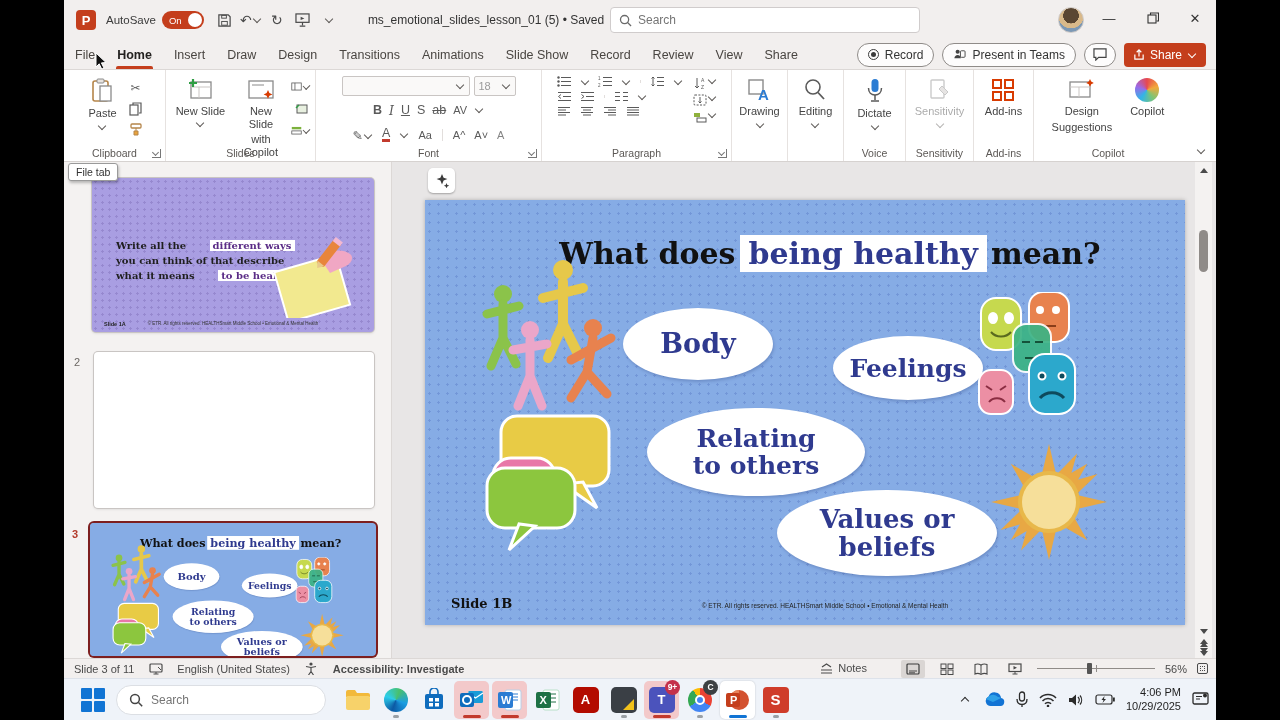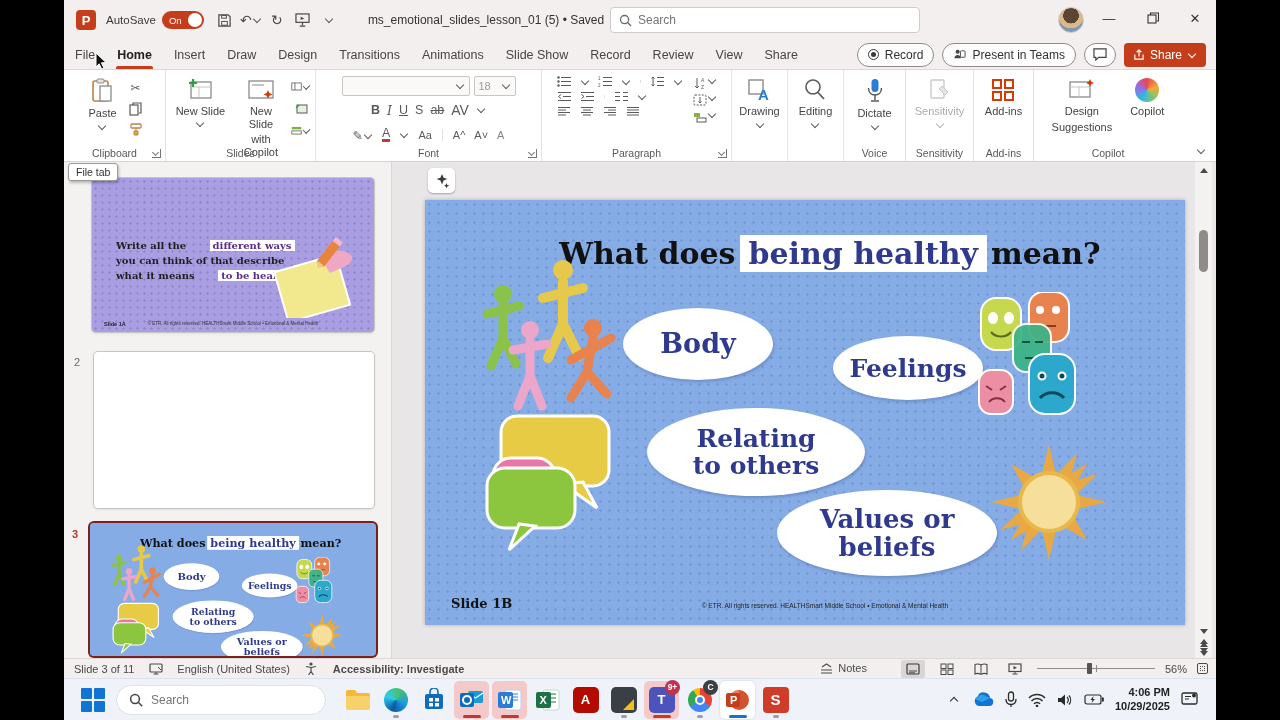--- a/index.html
+++ b/index.html
@@ -167,21 +167,21 @@
   .tile.actv { background:#fff; box-shadow:0 0 2px rgba(0,0,0,0.2); }
   .underl { position:absolute; bottom:1px; left:50%; transform:translateX(-50%); height:3px; border-radius:2px; }
   .underl.red { width:18px; background:#c23a2d; }
   .underl.blue { width:18px; background:#1174d4; }
   .underl.dot { width:6px; background:#9aa0a6; }
   .appic { width:26px; height:26px; border-radius:5px; display:flex; align-items:center; justify-content:center;
     color:#fff; font-weight:bold; font-size:15px; }
   .badge { position:absolute; top:-1px; right:-1px; min-width:15px; height:15px; border-radius:8px; background:#c4314b;
     color:#fff; font-size:8.5px; font-weight:bold; display:flex; align-items:center; justify-content:center; padding:0 2px; }
   .badge.dark { background:#3c4043; }
-  .tray { margin-left:auto; display:flex; align-items:center; gap:11px; padding-right:18px; color:#2b2b2b;font-weight:bold; }
+  .tray { margin-left:auto; display:flex; align-items:center; gap:11px; padding-right:7px; color:#2b2b2b; }
   .clock { text-align:right; font-size:11px; line-height:1.25; color:#1f1f1f; }
 </style>
 </head>
 <body>
 
 <div id="app">
 
   <div class="titlebar">
     <div class="ppt-logo">P</div>
     <div class="autosave">
@@ -365,21 +365,21 @@
             <span>18</span>
             <span class="chev"></span>
           </span>
       </div>
       <div class="fontrow" style="margin-top:4px;">
         <span class="fbtn" style="font-weight:bold">B</span>
         <span class="fbtn" style="font-style:italic; font-family:'DejaVu Serif',serif">I</span>
         <span class="fbtn" style="text-decoration:underline">U</span>
         <span class="fbtn">S</span>
         <span class="fbtn" style="text-decoration:line-through">ab</span>
-        <span class="fbtn" style="font-size:14px">AV</span>
+        <span class="fbtn" style="font-size:11px">AV</span>
         <span class="chev"></span>
       </div>
       <div class="fontrow" style="margin-top:5px; gap:9px;">
         <span class="fbtn">✎<span class="chev"></span></span>
         <span class="fbtn" style="border-bottom:3px solid #c23a2d; line-height:0.9">A</span>
         <span class="chev"></span>
         <span class="fbtn" style="font-size:11px">Aa</span>
         <span class="vdiv"></span>
         <span class="fbtn" style="font-size:11px">A^</span>
         <span class="fbtn" style="font-size:11px">A˅</span>

